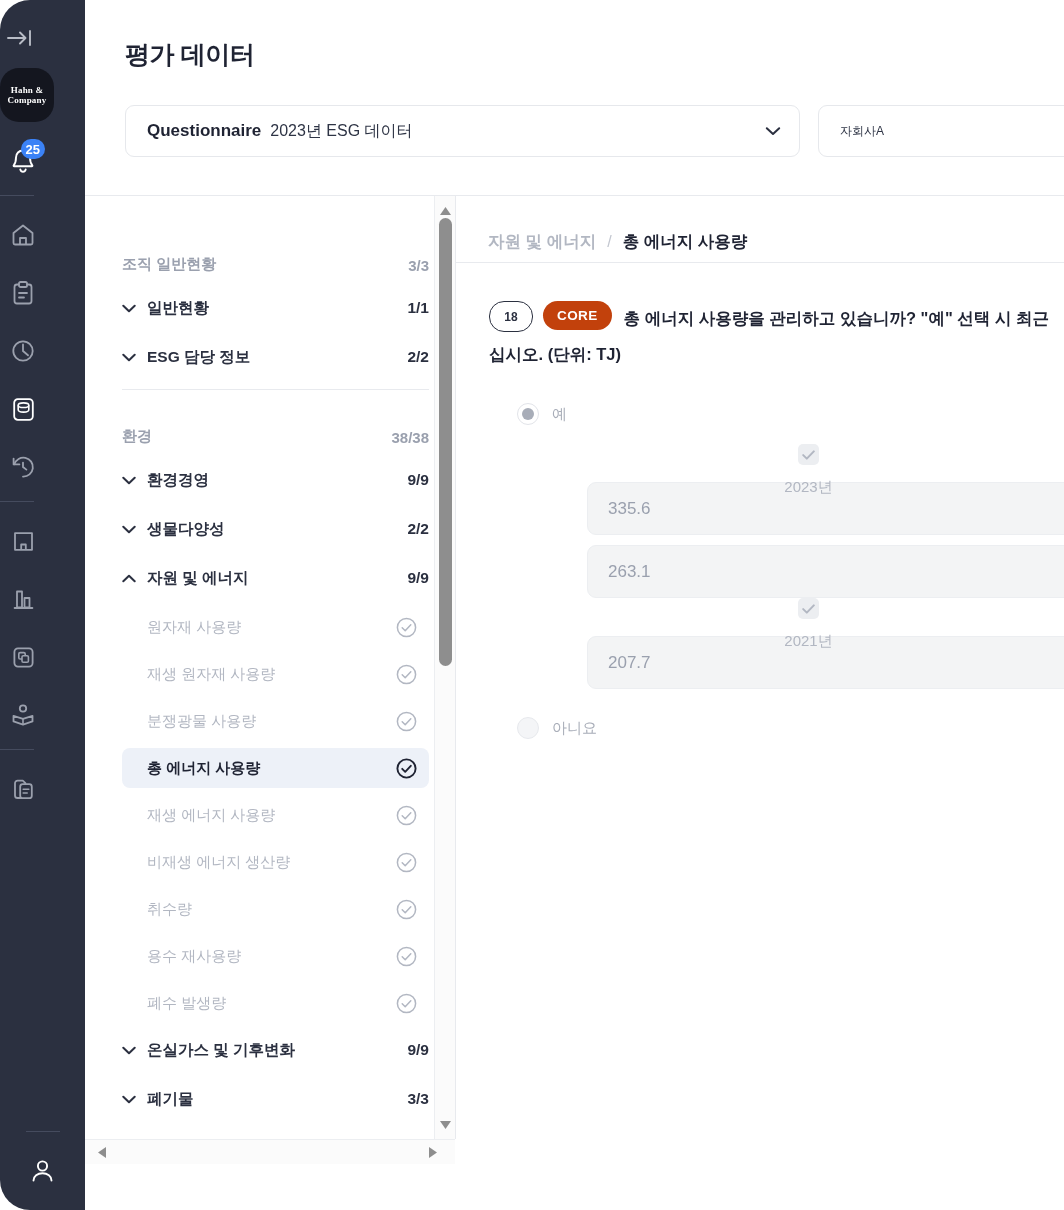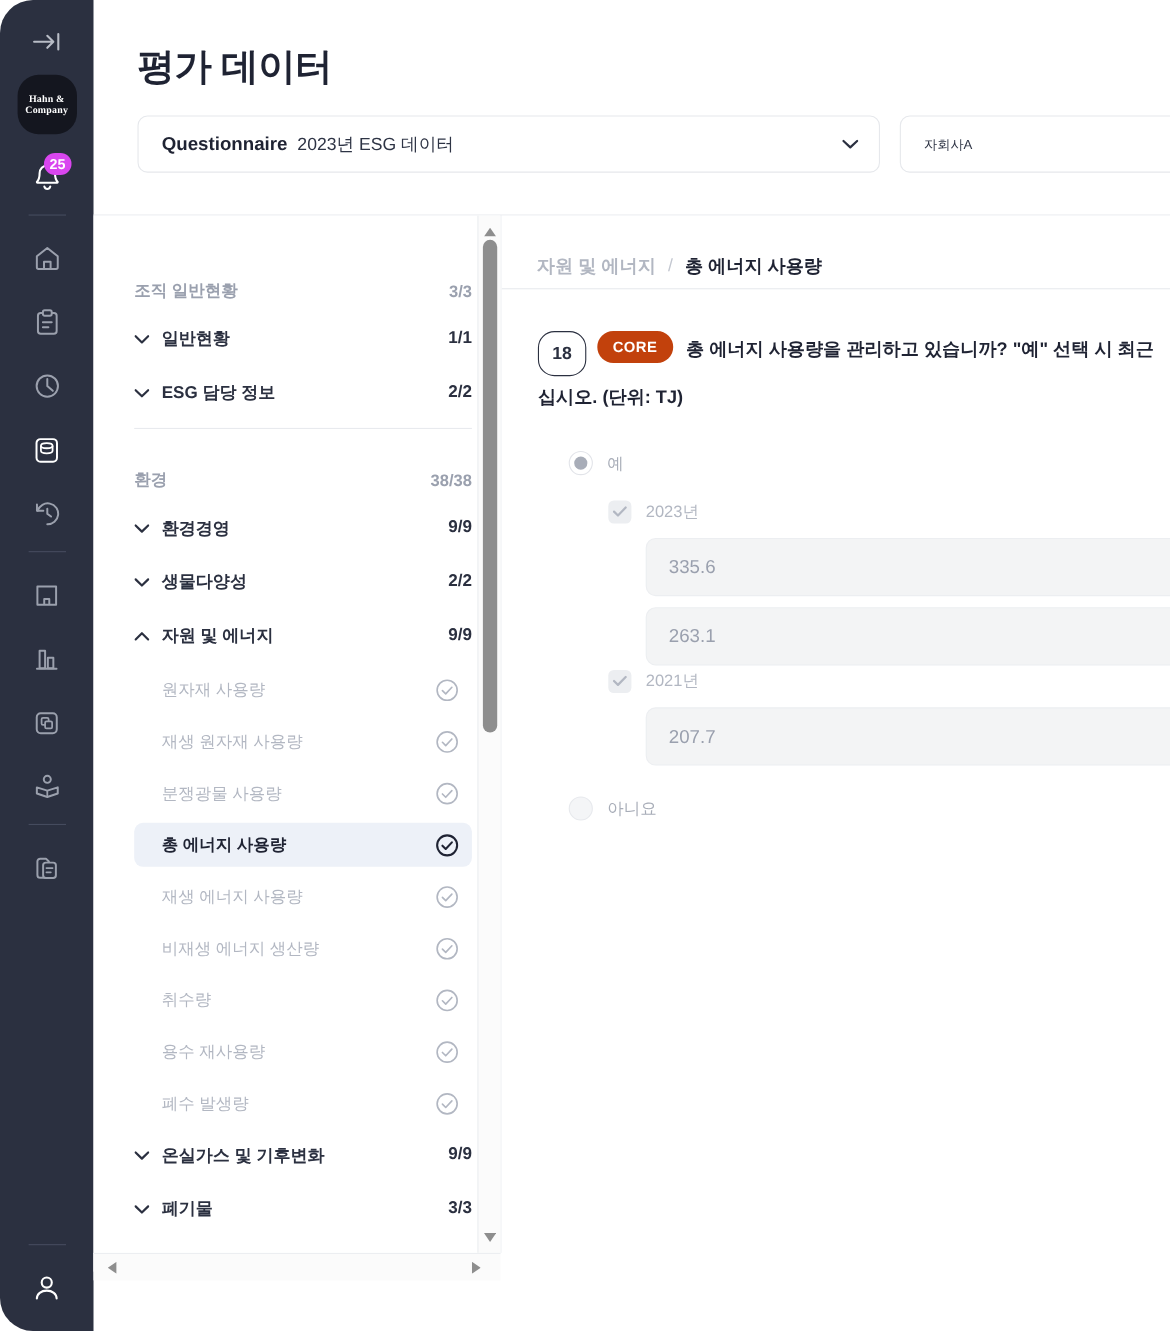--- a/index.html
+++ b/index.html
@@ -11,21 +11,21 @@
   }
   #app { position: relative; width: 1064px; height: 1210px; background:#fff; }
 
   
   .rail {
     position: absolute; left: 0; top: 0;
     width: 85px; height: 1210px;
     background: #2b3040;
     border-top-left-radius: 30px;
     border-bottom-left-radius: 30px;
-    display: flex; flex-direction: column; align-items: center;
+    display: flex; flex-direction: column; 
   }
   .rail-collapse {
     margin-top: 22px; width: 40px; height: 32px;
     display: flex; align-items: center; justify-content: center;
     cursor: pointer;
   }
   .rail-logo {
     margin-top: 14px;
     width: 54px; height: 54px; border-radius: 19px;
     background: #14161f;
@@ -41,31 +41,31 @@
   .rail-icon {
     width: 46px; height: 46px; margin-top: 12px;
     display: flex; align-items: center; justify-content: center;
     position: relative; cursor: pointer;
   }
   .rail-icon svg { display:block; }
   .rail-sep { width: 34px; height: 1px; background: #454b5e; margin: 11px 0 4px; }
   .badge {
     position: absolute; top: 1px; right: 1px;
     min-width: 24px; height: 20px; padding: 0 5px;
-    border-radius: 10px; background: #d946ef;
+    border-radius: 10px; background: #3b82f6;
     color: #fff; font-size: 13px; font-weight: 700;
     display: flex; align-items: center; justify-content: center;
     line-height: 1;
   }
   .rail-bottom { margin-top: auto; display:flex; flex-direction:column; align-items:center; padding-bottom: 16px; }
 
   
   .page-title {
     position: absolute; left: 125px; top: 38px;
-    font-size: 34px; font-weight: 700; color: #1f2333;
+    font-size: 25px; font-weight: 700; color: #1f2333;
     letter-spacing: -0.4px;
   }
   .filters { position: absolute; left: 125px; top: 105px; display: flex; gap: 18px; }
   .select-box {
     height: 52px; border: 1px solid #e6e8ec; border-radius: 9px;
     background: #fff; display: flex; align-items: center;
     padding: 0 18px 0 21px;
   }
   .select-q { width: 675px; justify-content: space-between; }
   .select-sub { width: 290px; }
@@ -141,23 +141,23 @@
     padding: 26px 0 0 32px; height: 66px;
   }
   .bc-parent { font-size: 16.5px; font-weight: 700; color: #b2b7c2; }
   .bc-sep { font-size: 16px; color: #c3c7d0; }
   .bc-current { font-size: 16.5px; font-weight: 700; color: #1f2333; }
   .content-divider { height:1px; background:#e8eaee; width: 608px; }
 
   .qblock { padding: 38px 0 0 33px; }
   .qhead { display: flex; align-items: flex-start; gap: 0; flex-wrap: wrap; }
   .qnum {
-    width: 44px; height: 41px; border-radius: 15px;
+    width: 44px; height: 31px; border-radius: 15px;
     border: 1.6px solid #2b3040; color: #2b3040;
-    font-size: 16px; font-weight: 700;
+    font-size: 12px; font-weight: 700;
     display: inline-flex; align-items: center; justify-content: center;
     margin-right: 10px; flex: 0 0 auto;
   }
   .qtag {
     height: 29px; padding: 0 14px; border-radius: 15px;
     background: #c2410c; color: #fff;
     font-size: 13.5px; font-weight: 700; letter-spacing: .4px;
     display: inline-flex; align-items: center; justify-content: center;
     margin-right: 12px; flex: 0 0 auto;
   }
@@ -175,21 +175,21 @@
   .radio {
     width: 22px; height: 22px; border-radius: 50%;
     border: 1.6px solid #e2e4e9; background:#fff;
     display:flex; align-items:center; justify-content:center; flex:0 0 22px;
   }
   .radio.on::after { content:''; width: 12px; height: 12px; border-radius:50%; background:#a8adb8; }
   .radio.off { background:#f4f5f7; border-color:#e7e9ed; }
   .radio-label { font-size: 15px; color: #a8adb8; }
 
   .year-block { padding-left: 36px; margin-top: 13px; }
-  .check-row { display:flex; align-items:center; gap: 13px; height: 28px; cursor:pointer; }
+  .check-row { display:flex; align-items:center; gap: 13px; height: 28px; cursor:pointer;flex-direction:column; }
   .checkbox {
     width: 21px; height: 21px; border-radius: 5px;
     background: #eceef1; display:flex; align-items:center; justify-content:center; flex:0 0 21px;
   }
   .check-label { font-size: 15px; color: #b2b7c2; }
   .year-input {
     margin-top: 10px; margin-left: 34px;
     width: 560px; height: 53px; border-radius: 9px;
     background: #f3f4f5; border: 1px solid #eceef1;
     display: flex; align-items: center; padding-left: 20px;

